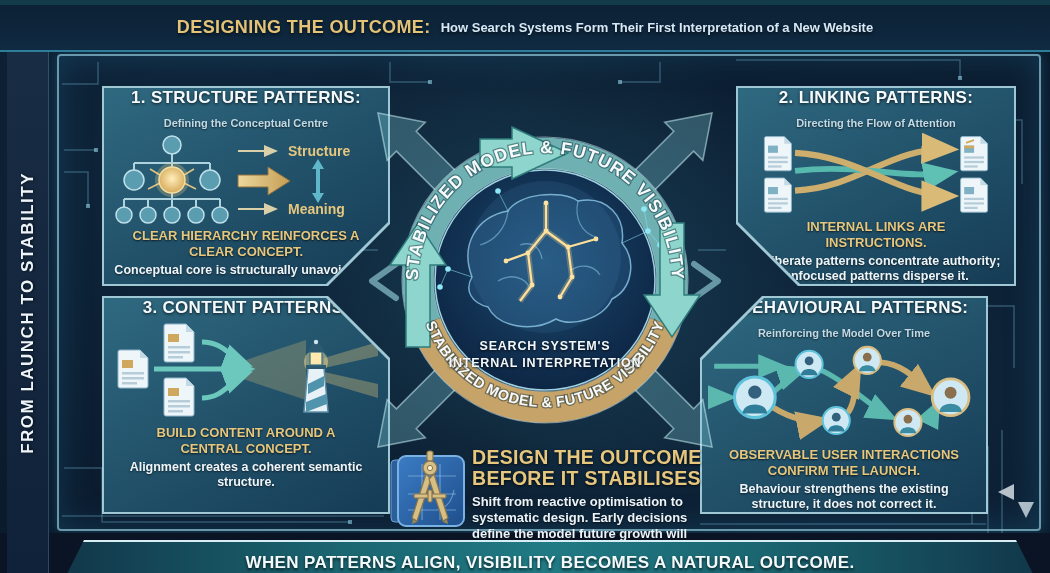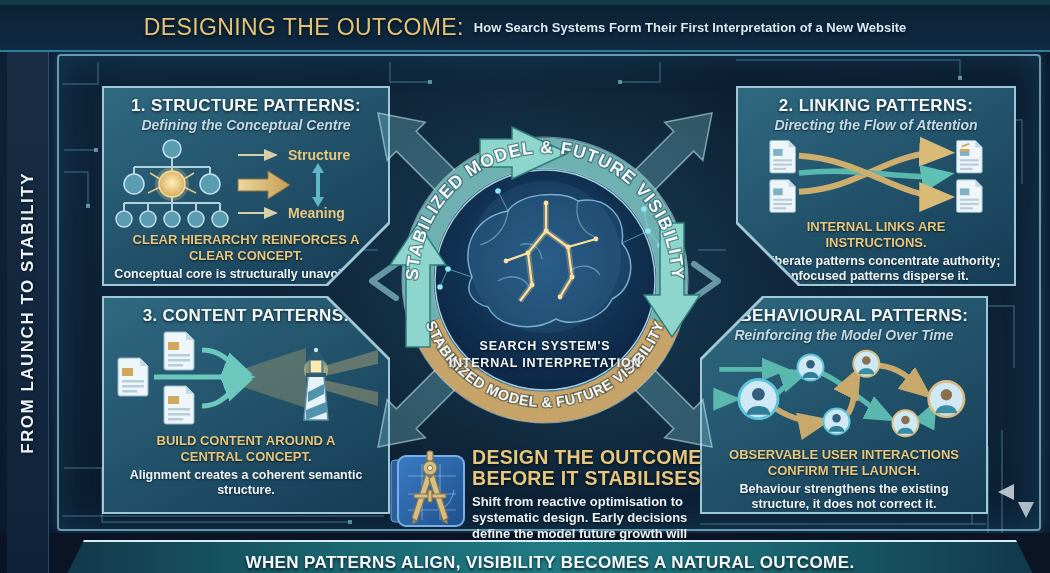--- a/index.html
+++ b/index.html
@@ -18,21 +18,21 @@
   svg { display:block; }
   svg text, svg textPath { font-family:"Liberation Sans", sans-serif; }
 
   
   .header {
     position:absolute; top:0; left:0; right:0; height:52px; z-index:6;
     display:flex; align-items:center; justify-content:center; gap:10px;
     background:linear-gradient(#0c2134,#0f2a42);
     border-top:5px solid #123c4a; border-bottom:2px solid #2d7e99; box-sizing:border-box;
   }
-  .header .em { color:#e4c377; font-size:23px; font-weight:400; letter-spacing:.4px; text-shadow:0 2px 3px rgba(0,0,0,.55); }
+  .header .em { color:#e4c377; font-size:18px; font-weight:700; letter-spacing:.4px; text-shadow:0 2px 3px rgba(0,0,0,.55); }
   .header .rest { color:#d8e9f6; font-size:13px; font-weight:700; text-shadow:0 2px 3px rgba(0,0,0,.55); }
 
   
   .side-rail {
     position:absolute; left:7px; top:52px; width:42px; height:521px; z-index:6;
     background:linear-gradient(180deg,#182c44,#10223a);
     display:flex; align-items:center; justify-content:center;
     box-shadow: inset -1px 0 0 rgba(120,190,220,.25);
   }
   .side-rail .vlabel {
@@ -54,32 +54,32 @@
   .circuits { position:absolute; inset:0; z-index:1; pointer-events:none; }
   .arrows-layer { position:absolute; inset:0; z-index:3; pointer-events:none; }
 
   
   .panel { position:absolute; z-index:2; }
   .panel .skin { position:absolute; inset:0; background:rgba(186,228,240,.85); }
   .panel .body {
     position:absolute; inset:2px;
     background:linear-gradient(150deg, rgba(38,98,122,.93), rgba(16,54,80,.96));
     display:flex; flex-direction:column; align-items:center; text-align:center;
-    box-sizing:border-box; padding-top:8px;
+    box-sizing:border-box; padding-top:0;
   }
   .p1 { left:102px; top:86px;  width:288px; height:200px; }
   .p2 { left:736px; top:86px;  width:280px; height:200px; }
   .p3 { left:102px; top:296px; width:288px; height:218px; }
   .p4 { left:700px; top:296px; width:288px; height:218px; }
   .p1 .skin, .p1 .body { clip-path:polygon(0 0,100% 0,100% calc(100% - 62px),calc(100% - 62px) 100%,0 100%); }
   .p2 .skin, .p2 .body { clip-path:polygon(0 0,100% 0,100% 100%,62px 100%,0 calc(100% - 62px)); }
   .p3 .skin, .p3 .body { clip-path:polygon(0 0,calc(100% - 62px) 0,100% 62px,100% 100%,0 100%); }
   .p4 .skin, .p4 .body { clip-path:polygon(62px 0,100% 0,100% 100%,0 100%,0 62px); }
   .panel h3 { margin:0; font-size:17px; font-weight:800; color:#f4f9fc; letter-spacing:.3px; text-shadow:0 1px 3px rgba(0,0,0,.75); }
-  .panel .sub { font-size:14px; font-weight:700; color:#c3d9e4; margin-top:1px; text-shadow:0 1px 2px rgba(0,0,0,.6);font-style:italic; }
+  .panel .sub { font-size:11px; font-weight:700; color:#c3d9e4; margin-top:9px; text-shadow:0 1px 2px rgba(0,0,0,.6); }
   .panel .diagram { margin-top:4px; }
   .panel .caption { font-size:13px; font-weight:800; color:#e6c77d; line-height:1.22; margin-top:3px; padding:0 20px; text-shadow:0 1px 2px rgba(0,0,0,.7); }
   .panel .note { font-size:12.5px; font-weight:600; color:#eef5f9; margin-top:3px; padding:0 10px; line-height:1.22; text-shadow:0 1px 2px rgba(0,0,0,.6); }
 
   
   .hub { position:absolute; left:360px; top:95px; width:370px; height:370px; z-index:4; }
   .ring-text { fill:#f8fbfd; font-weight:800; paint-order:stroke; stroke:rgba(12,40,52,.45); stroke-width:2.5px; }
   .ring-text.top { font-size:17.5px; letter-spacing:1.2px; }
   .ring-text.bottom { font-size:14.5px; letter-spacing:.4px; }
   .core-label { position:absolute; left:0; top:243px; width:100%; text-align:center; color:#f2f8fb; font-weight:800; font-size:12.5px; letter-spacing:.8px; line-height:1.35; text-shadow:0 1px 3px rgba(0,0,0,.8); }

